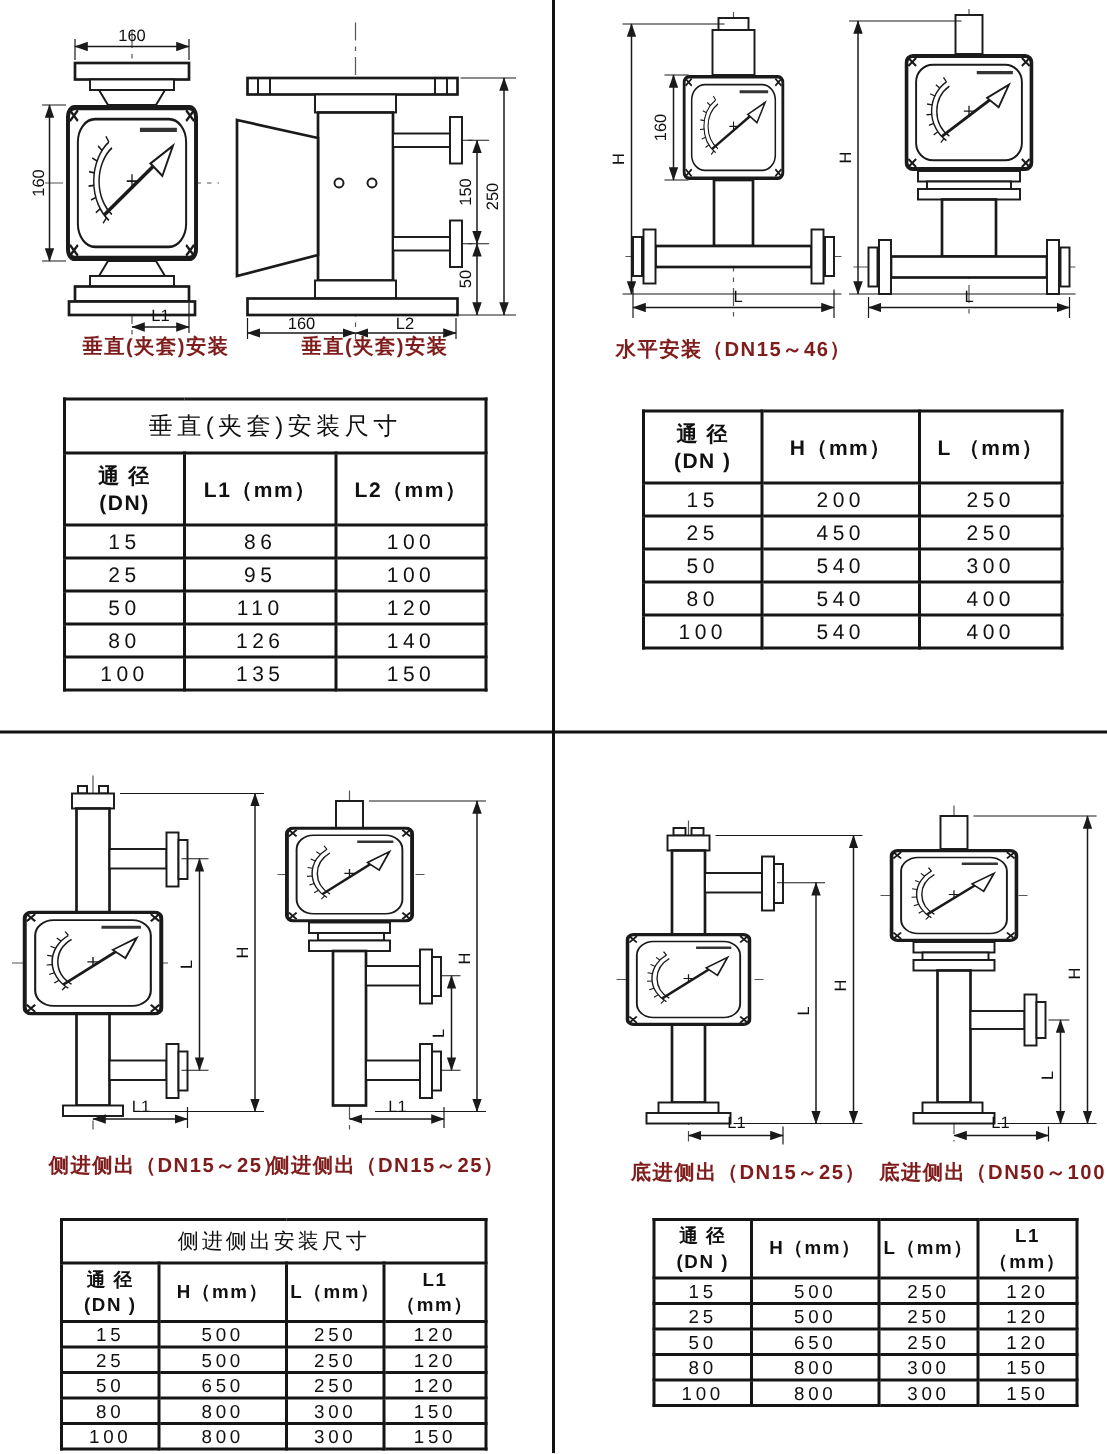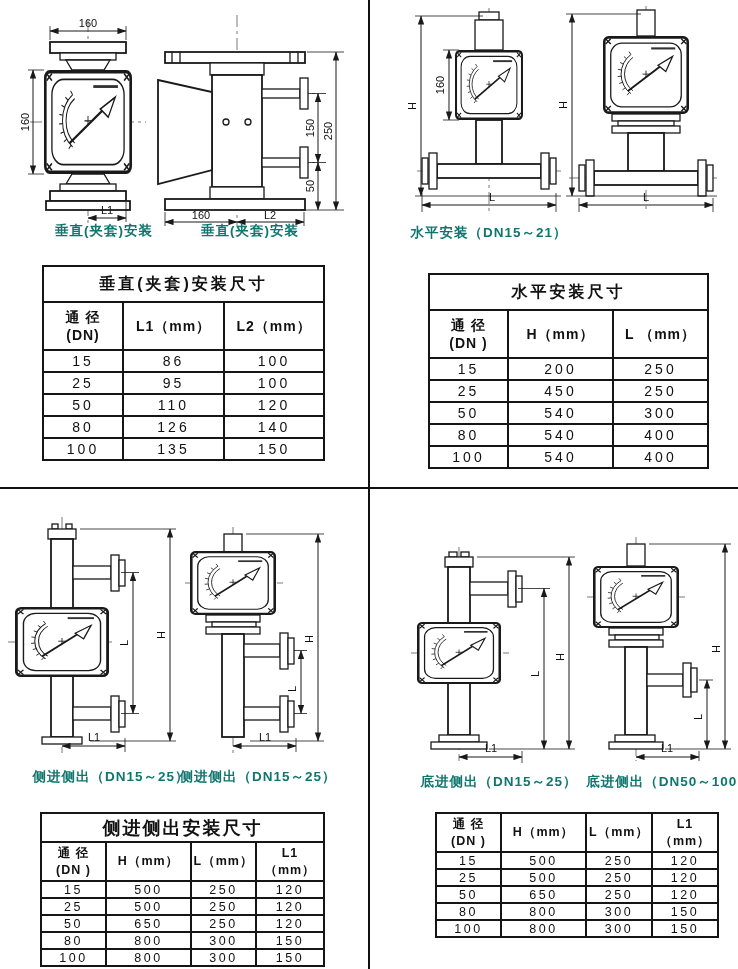--- a/index.html
+++ b/index.html
@@ -7,29 +7,29 @@
         font-family:"Liberation Sans",sans-serif;color:#111;}
   .divider-v{position:absolute;left:368px;top:0;width:2px;height:969px;background:#111;}
   .divider-h{position:absolute;left:0;top:487px;width:738px;height:2px;background:#111;}
   .quadrant{position:absolute;width:369px;overflow:hidden;}
   .q-tl{left:0;top:0;height:487px;}
   .q-tr{left:369px;top:0;height:487px;}
   .q-bl{left:0;top:489px;height:480px;}
   .q-br{left:369px;top:489px;height:480px;}
   .quadrant svg.draw{position:absolute;left:0;top:0;}
   .cap{position:absolute;transform:translateX(-50%);font-weight:700;font-size:13.5px;
-       white-space:nowrap;color:#0f766e;letter-spacing:1px;}
+       white-space:nowrap;color:#7f1d1d;letter-spacing:1px;}
   
   .dim-table{position:absolute;border-collapse:collapse;table-layout:fixed;background:#fff;}
   .dim-table th,.dim-table td{border:2px solid #151515;text-align:center;vertical-align:middle;padding:0;}
-  .dim-table .t-title th{font-size:16px;font-weight:700;letter-spacing:3px;height:34px;}
+  .dim-table .t-title th{font-size:16px;font-weight:400;letter-spacing:3px;height:34px;}
   .dim-table .head-row th{font-size:14px;font-weight:700;white-space:pre-line;line-height:1.3;
        height:46px;letter-spacing:1px;}
   .dim-table td{font-size:14px;font-weight:400;letter-spacing:3px;height:20px;}
-  .dim-table.small .t-title th{font-size:18px;letter-spacing:2px;height:27px;}
+  .dim-table.small .t-title th{font-size:14px;letter-spacing:2px;height:27px;}
   .dim-table.small .head-row th{font-size:12.5px;height:37px;}
   .dim-table.small td{font-size:12.5px;height:15px;letter-spacing:2.5px;}
   
   .s{fill:#fff;stroke:#1a1a1a;stroke-width:1.8;}
   .s2{fill:#fff;stroke:#1a1a1a;stroke-width:1.3;}
   .sl{fill:none;stroke:#1a1a1a;stroke-width:1.3;}
   .cl{stroke:#555;stroke-width:.8;stroke-dasharray:12 4 3 4;fill:none;}
   .dim{stroke:#1a1a1a;stroke-width:1;fill:none;}
   .ext{stroke:#1a1a1a;stroke-width:.8;fill:none;}
   .dt{font-size:11px;fill:#111;text-anchor:middle;}
@@ -195,31 +195,28 @@
       <rect x="210" y="165" width="6" height="26" class="s2"></rect>
       <rect x="329" y="160" width="8" height="36" class="s2"></rect>
       <rect x="338" y="165" width="6" height="26" class="s2"></rect>
       <use href="#dial" x="234" y="36" width="86" height="78"></use>
       <path class="ext" d="M197,14H272M197,196H348M210,198V212M344,198V212"></path>
       <path class="dim" d="M203,14V196" marker-start="url(#arr)" marker-end="url(#arr)"></path>
       <path class="dim" d="M210,205H344" marker-start="url(#arr)" marker-end="url(#arr)"></path>
       <text class="dt" x="198" y="105" transform="rotate(-90 198 105)">H</text>
       <text class="dt" x="277" y="201">L</text>
     </svg>
-    <span class="cap" style="left:120px;top:224px">水平安装（DN15～21）</span>
+    <span class="cap" style="left:120px;top:224px">水平安装（DN15～46）</span>
     <table class="dim-table" style="left:59px;top:273px;width:279px">
       <colgroup>
           <col style="width:79px">
           <col style="width:105px">
           <col style="width:95px">
         </colgroup>
       <thead>
-        <tr class="t-title">
-            <th colspan="3">水平安装尺寸</th>
-          </tr>
         <tr class="head-row">
             <th>通  径
 (DN )</th>
             <th>H（mm）</th>
             <th>L （mm）</th>
           </tr>
       </thead>
       <tbody>
           <tr>
             <td>15</td>

